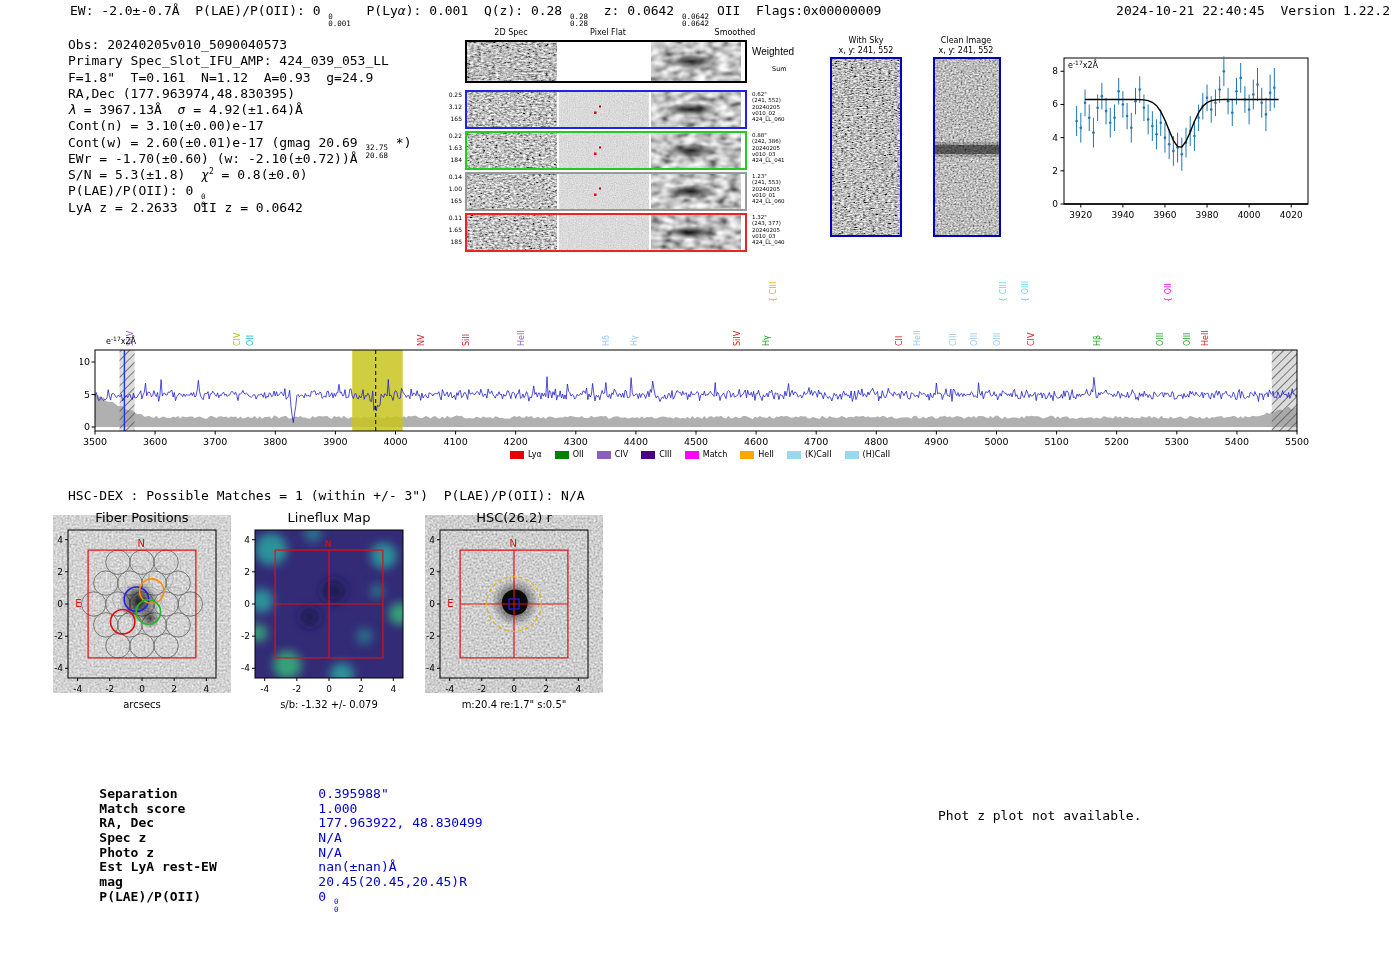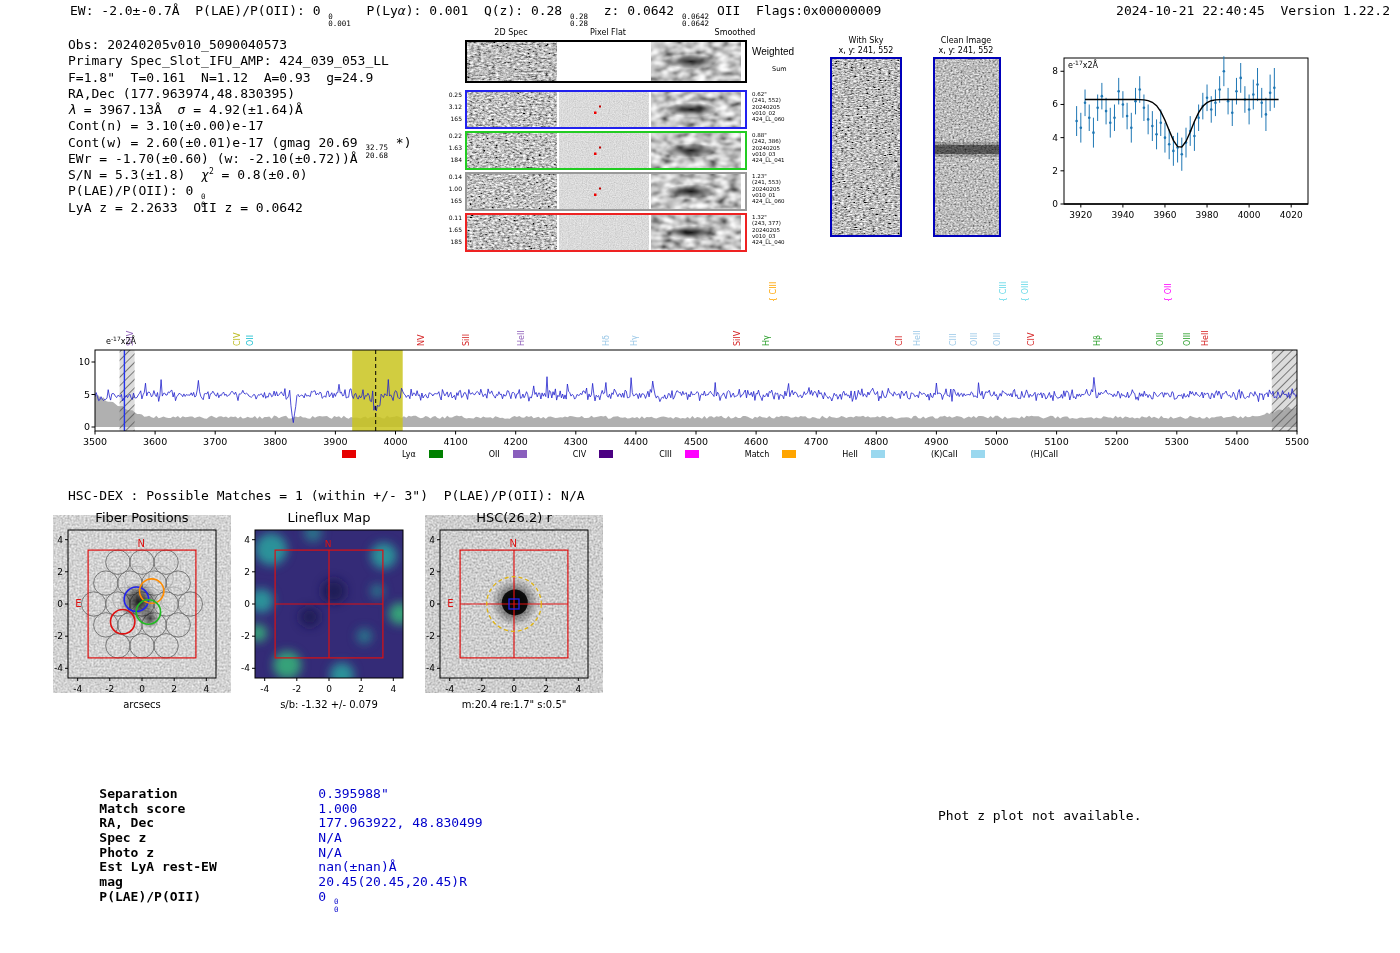--- a/index.html
+++ b/index.html
@@ -9,21 +9,21 @@
   .mono{font-family:"DejaVu Sans Mono","Liberation Mono",monospace;font-size:13px;white-space:pre;color:#000;}
   .sans{font-family:"DejaVu Sans","Liberation Sans",sans-serif;}
   .hdr{font-size:13px;white-space:pre;}
   .stack{display:inline-flex;flex-direction:column;align-items:flex-start;font-size:7.5px;
          line-height:7.8px;vertical-align:-3.5px;white-space:pre;}
   .info-line{height:16.25px;font-size:13px;white-space:pre;}
   .mt-row{height:14.7px;font-size:13px;white-space:pre;}
   .mt-label{display:inline-block;width:219px;color:#000;font-weight:bold;}
   .mt-value{color:#0000cc;}
   .mt-value .stack{color:#0000cc;}
-  .lg-item{display:flex;align-items:flex-start;font:8px "DejaVu Sans","Liberation Sans",sans-serif;white-space:pre;gap:42px;}
+  .lg-item{display:flex;align-items:flex-end;font:8px "DejaVu Sans","Liberation Sans",sans-serif;white-space:pre;}
   .lg-swatch{width:14px;height:8px;margin-right:4px;display:inline-block;}
   .spec-cell{background:#fff;overflow:hidden;}
 </style>
 </head>
 <body>
 
 <div class="canvas">
 
   <div class="abs hdr" id="hdr-left" style="left:70px;top:3px;"><span>EW: -2.0±-0.7Å  P(LAE)/P(OII): 0 </span><span class="stack"><span>0</span><span>0.001</span></span><span>  P(Ly</span><i>α</i><span>): 0.001  Q(z): 0.28 </span><span class="stack"><span>0.28</span><span>0.28</span></span><span>  z: 0.0642 </span><span class="stack"><span>0.0642</span><span>0.0642</span></span><span> OII  Flags:0x00000009</span></div>
   <div class="abs hdr" style="right:10px;top:3px;">2024-10-21 22:40:45  Version 1.22.2</div>

